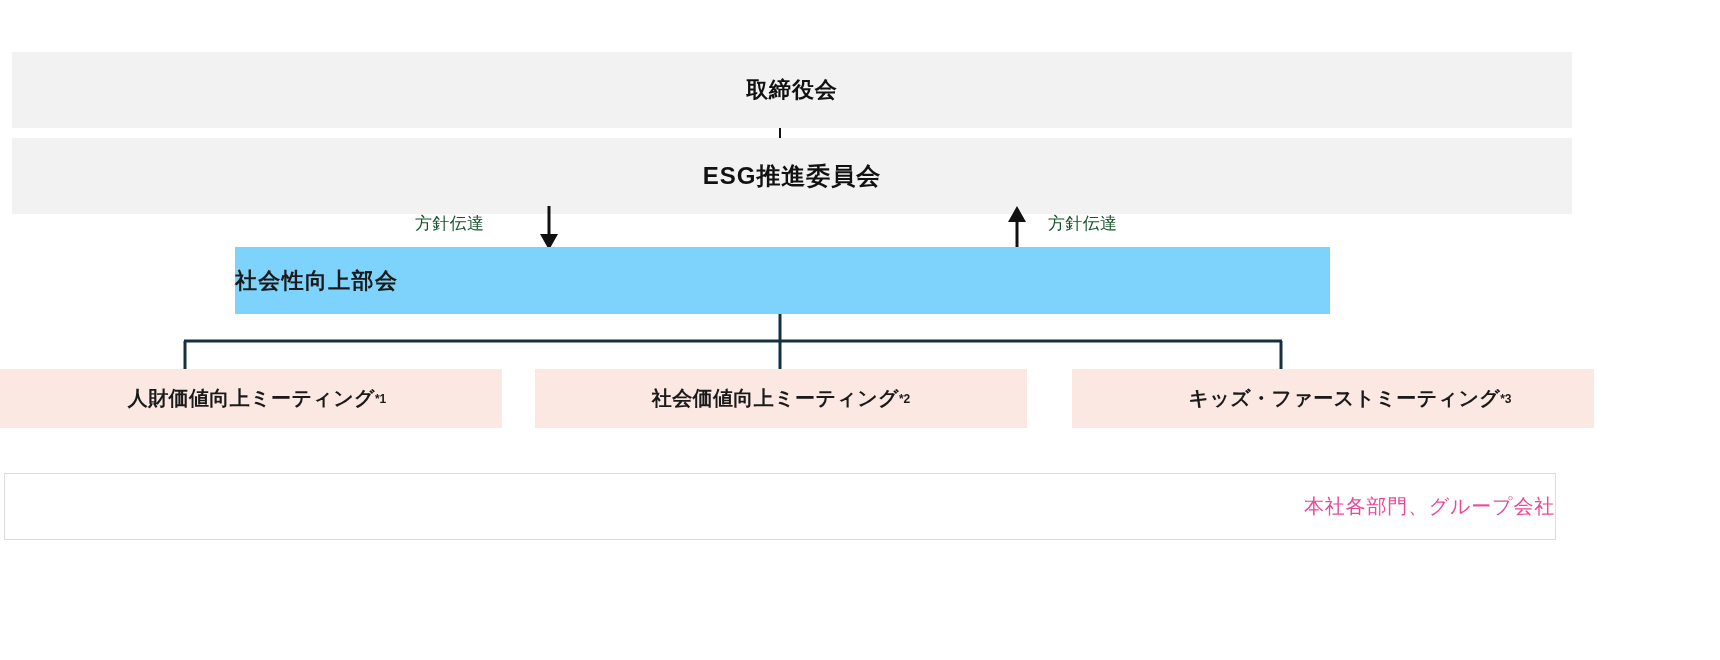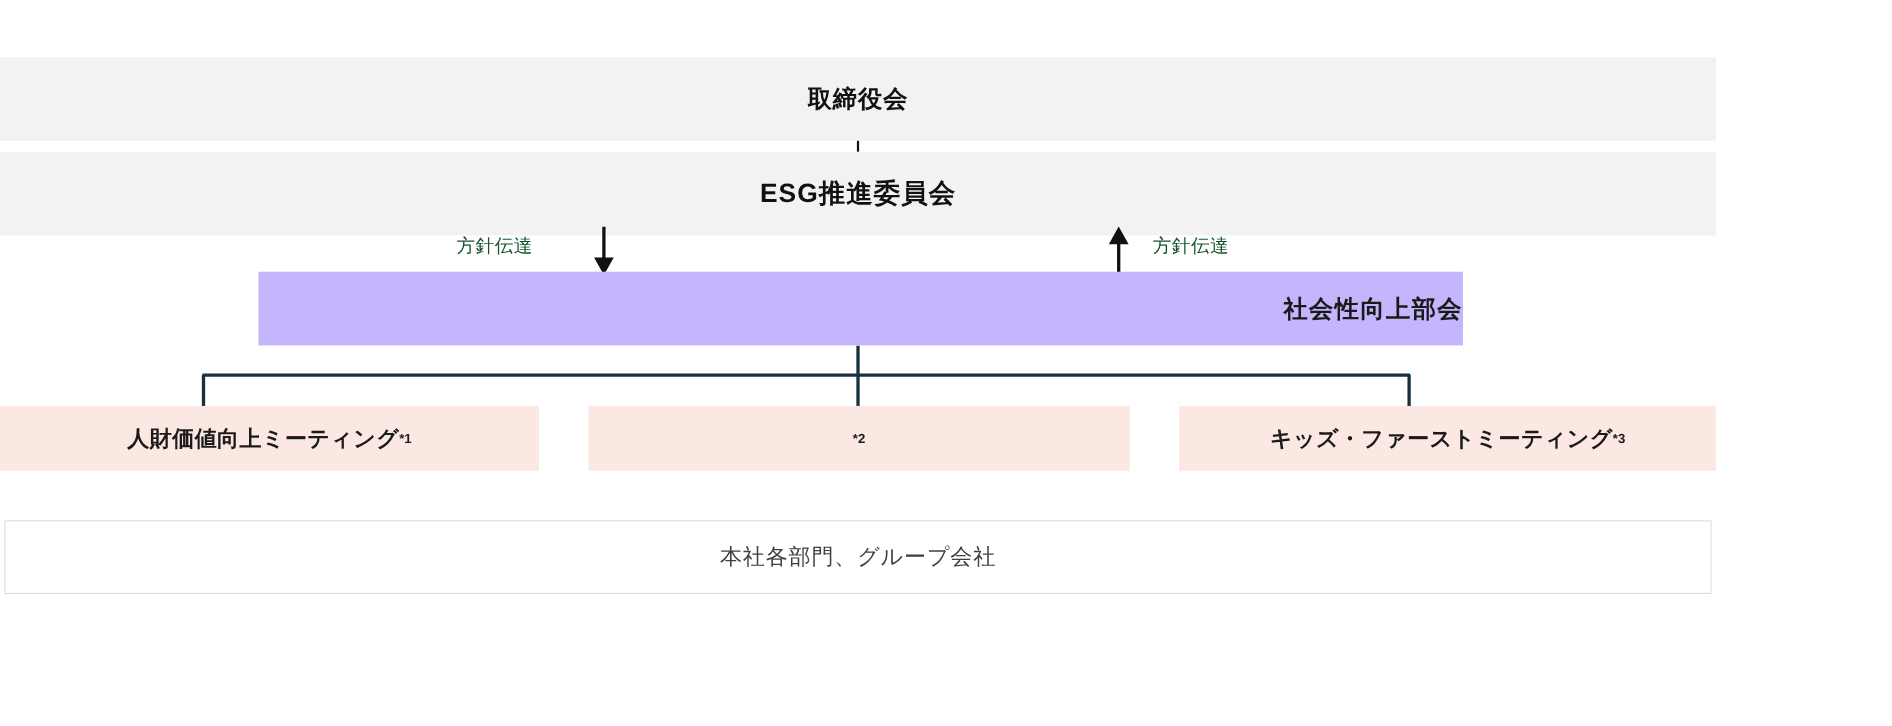--- a/index.html
+++ b/index.html
@@ -13,21 +13,21 @@
   #root {
     position: relative;
     width: 1720px;
     height: 660px;
     background: #ffffff;
     overflow: hidden;
   }
   
   .bar-grey {
     position: absolute;
-    left: 0;
+    left: 12px;
     width: 1560px;
     background: #f2f2f2;
     display: flex;
     align-items: center;
     justify-content: center;
     font-weight: bold;
     color: #111111;
     letter-spacing: 0.04em;
   }
   #board-box {
@@ -69,24 +69,24 @@
   #policy-arrow { left: 536px; }
   #report-arrow { left: 1004px; }
 
   
   #social-box {
     position: absolute;
     left: 235px;
     top: 247px;
     width: 1095px;
     height: 67px;
-    background: #c4b5fd;
-    display: flex;
-    align-items: center;
-    justify-content: flex-end;
+    background: #7dd3fc;
+    display: flex;
+    align-items: center;
+    justify-content: flex-start;
     font-weight: bold;
     font-size: 22px;
     color: #1a1a1a;
     letter-spacing: 0.06em;
   }
   
   #tree {
     position: absolute;
     left: 0;
     top: 314px;
@@ -101,43 +101,43 @@
     background: #fce8e2;
     display: flex;
     align-items: center;
     justify-content: center;
     font-weight: bold;
     font-size: 20px;
     color: #1a1a1a;
     letter-spacing: 0.02em;
     white-space: nowrap;
   }
-  #meeting-1 { left: 0px;    width: 490px; }
+  #meeting-1 { left: 0px;    width: 490px; padding-left: 12px; }
   #meeting-2 { left: 535px;  width: 492px; }
-  #meeting-3 { left: 1072px; width: 488px; }
+  #meeting-3 { left: 1072px; width: 488px; padding-left: 34px; }
   .sup {
     font-size: 12px;
     vertical-align: super;
     font-weight: bold;
     letter-spacing: 0;
   }
   
   #footer-box {
     position: absolute;
     left: 4px;
     top: 473px;
     width: 1550px;
     height: 65px;
     border: 1px solid #dcdcdc;
     background: #ffffff;
     display: flex;
     align-items: center;
-    justify-content: center;
+    justify-content: flex-end;
     font-size: 20px;
-    color: #404040;
+    color: #ec4899;
     letter-spacing: 0.04em;
   }
 </style>
 </head>
 <body>
 
 <div id="root">
 
   <div class="bar-grey" id="board-box">
     <span>取締役会</span>
@@ -175,20 +175,21 @@
 
     <line x1="1281" y1="27" x2="1281" y2="55" stroke="#17303f" stroke-width="3"></line>
   </svg>
 
   <div class="meeting-box" id="meeting-1">
     <span>人財価値向上ミーティング</span>
       <span class="sup">*1</span>
   </div>
 
   <div class="meeting-box" id="meeting-2">
+    <span>社会価値向上ミーティング</span>
       <span class="sup">*2</span>
   </div>
 
   <div class="meeting-box" id="meeting-3">
     <span>キッズ・ファーストミーティング</span>
       <span class="sup">*3</span>
   </div>
 
   <div id="footer-box">
     <span>本社各部門、グループ会社</span>

